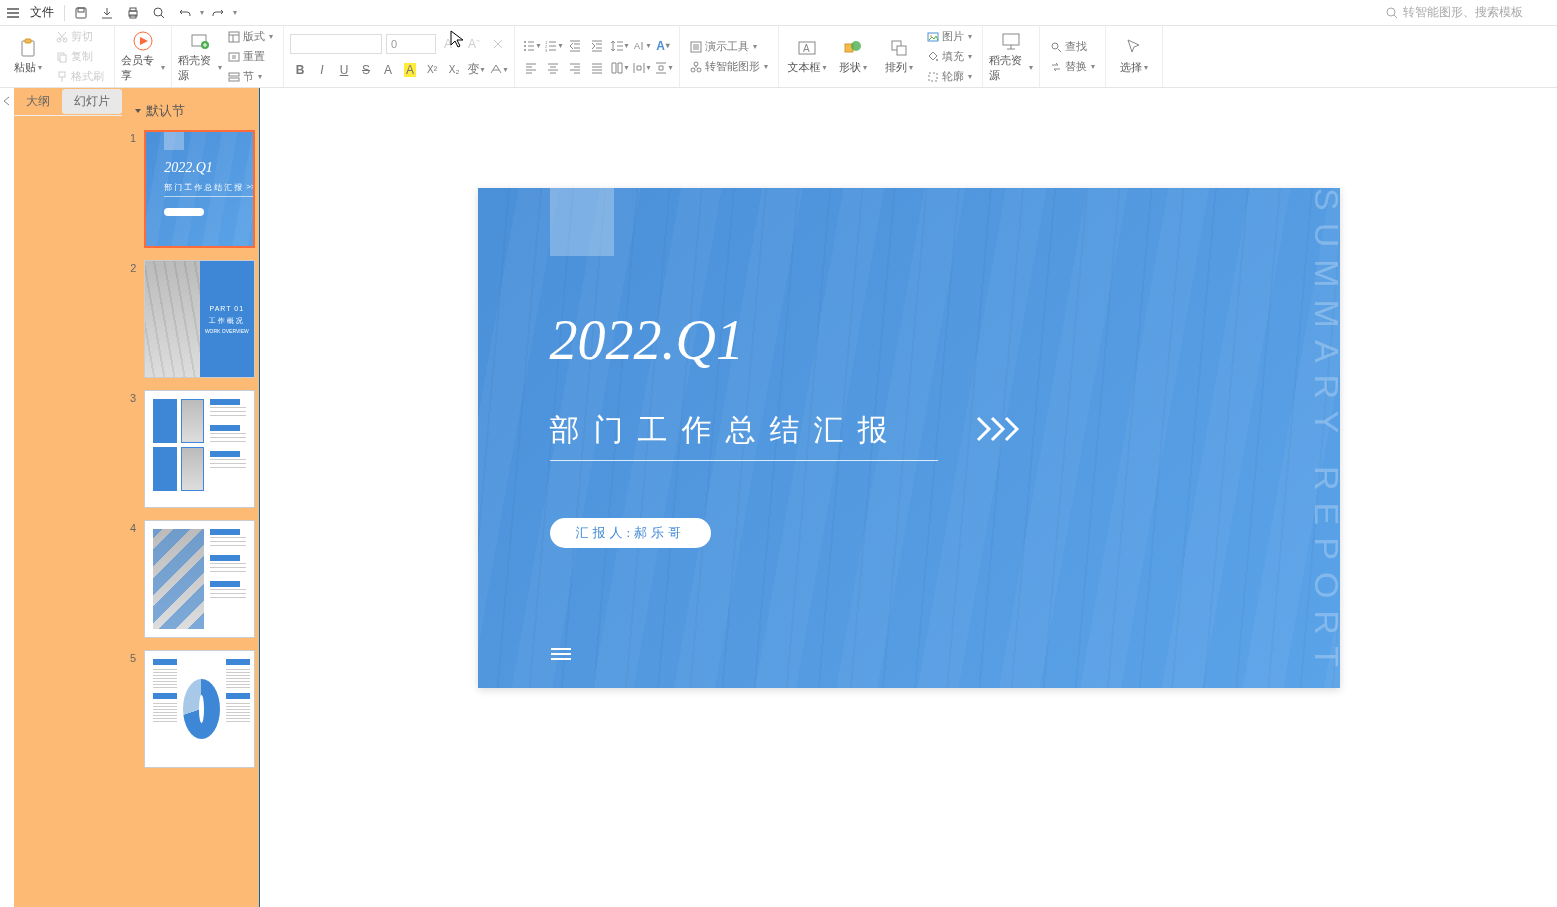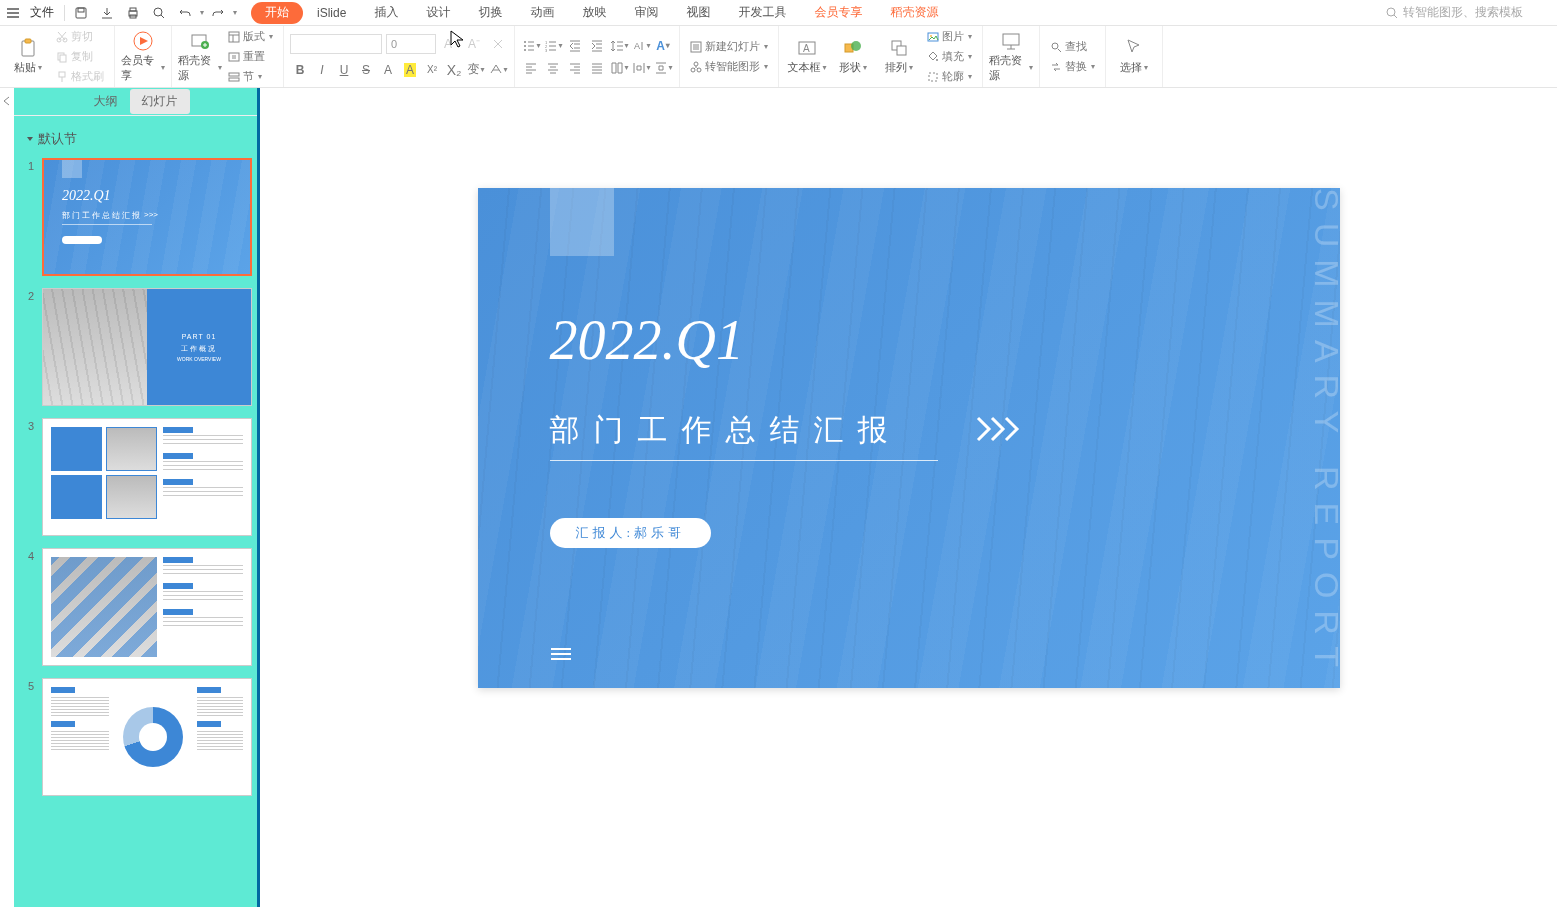--- a/index.html
+++ b/index.html
@@ -38,21 +38,21 @@
     .icon-btn { width: 20px; height: 20px; display: flex; align-items: center; justify-content: center; cursor: pointer; border-radius: 2px; color: #777; font-size: 12px; }
     .icon-btn svg { width: 14px; height: 14px; }
     .drop-caret { font-size: 8px; color: #888; margin-left: 1px; }
     
     
     .main { display: flex; height: calc(100vh - 88px); }
     .collapse-btn { width: 14px; display: flex; align-items: flex-start; justify-content: center; padding-top: 8px; cursor: pointer; }
     .collapse-btn svg { width: 10px; height: 10px; stroke: #888; }
     
     
-    .left-panel { width: 246px; border-right: 3px solid #0369a1; display: flex; flex-direction: column; background: #5eead4; }
+    .left-panel { width: 246px; border-right: 1px solid #0369a1; display: flex; flex-direction: row; background: #fdba74; }
     .panel-tabs { display: flex; justify-content: center; gap: 0; height: 28px; align-items: center; border-bottom: 1px solid #eee; }
     .panel-tab { padding: 4px 12px; cursor: pointer; font-size: 12px; color: #666; }
     .panel-tab.active { background: #e8e8e8; border-radius: 3px; }
     .slides-list { flex: 1; overflow-y: auto; padding: 10px 0 10px 4px; }
     .section-header { display: flex; align-items: center; gap: 4px; padding: 4px 8px; font-size: 13px; color: #555; cursor: pointer; }
     .section-header svg { width: 8px; height: 8px; }
     .slide-item { display: flex; gap: 8px; padding: 6px 4px; }
     .slide-num { width: 12px; text-align: right; font-size: 11px; color: #666; padding-top: 2px; }
     .thumb { width: 210px; height: 118px; border: 1px solid #ccc; background: #fff; position: relative; overflow: hidden; }
     .slide-item.active .thumb { border: 2px solid #fd6b3a; }
@@ -157,34 +157,20 @@
       </svg>
     </div>
   <span class="drop-caret">▾</span>
   <div class="qat-btn">
       <svg viewBox="0 0 14 14">
         <path d="M10 4l2 2-2 2M12 6H5a3 3 0 00-3 3v1" stroke="#555"></path>
       </svg>
     </div>
   <span class="drop-caret">▾</span>
 
-  <div class="tabs">
-    <div class="tab active">开始</div>
-    <div class="tab">iSlide</div>
-    <div class="tab">插入</div>
-    <div class="tab">设计</div>
-    <div class="tab">切换</div>
-    <div class="tab">动画</div>
-    <div class="tab">放映</div>
-    <div class="tab">审阅</div>
-    <div class="tab">视图</div>
-    <div class="tab">开发工具</div>
-    <div class="tab special">会员专享</div>
-    <div class="tab special">稻壳资源</div>
-  </div>
 
   <div class="search-box">
     <svg viewBox="0 0 14 14">
         <circle cx="6" cy="6" r="4"></circle>
         <path d="M9 9l3 3"></path>
       </svg>
     <span>转智能图形、搜索模板</span>
   </div>
 </div>
 
@@ -296,21 +282,21 @@
       <div class="icon-row">
         <div class="icon-btn" style="font-weight:bold">B</div>
         <div class="icon-btn" style="font-style:italic">I</div>
         <div class="icon-btn" style="text-decoration:underline">U</div>
         <div class="icon-btn" style="text-decoration:line-through">S</div>
         <div class="icon-btn">A<span style="display:block;height:2px;background:#e53935;margin-top:-2px"></span></div>
         <div class="icon-btn">
             <span style="background:#ffeb3b;padding:0 2px">A</span>
           </div>
         <div class="icon-btn" style="font-size:10px">X²</div>
-        <div class="icon-btn" style="font-size:14px">X₂</div>
+        <div class="icon-btn" style="font-size:10px">X₂</div>
         <div class="icon-btn">变<span class="drop-caret">▾</span></div>
         <div class="icon-btn">
             <svg viewBox="0 0 14 14">
               <path d="M2 10l5-8 5 8M4 7h6" stroke="#888" fill="none"></path>
             </svg>
             <span class="drop-caret">▾</span>
           </div>
       </div>
     </div>
   </div>
@@ -404,21 +390,21 @@
     </div>
   </div>
 
   <div class="ribbon-group">
     <div class="ribbon-col">
       <div class="ribbon-small">
           <svg viewBox="0 0 12 12">
             <rect x="1" y="1" width="10" height="10" fill="none" stroke="#888"></rect>
             <path d="M3 4h6M3 6h6M3 8h6" stroke="#888"></path>
           </svg>
-          <span>新建幻灯片</span>
+          <span>演示工具</span>
           <span class="drop-caret">▾</span>
         </div>
       <div class="ribbon-small">
           <svg viewBox="0 0 12 12">
             <circle cx="6" cy="3" r="2" fill="none" stroke="#888"></circle>
             <circle cx="3" cy="9" r="2" fill="none" stroke="#888"></circle>
             <circle cx="9" cy="9" r="2" fill="none" stroke="#888"></circle>
             <path d="M6 5v2M5 7l-1 1M7 7l1 1" stroke="#888"></path>
           </svg>
           <span>转智能图形</span>

